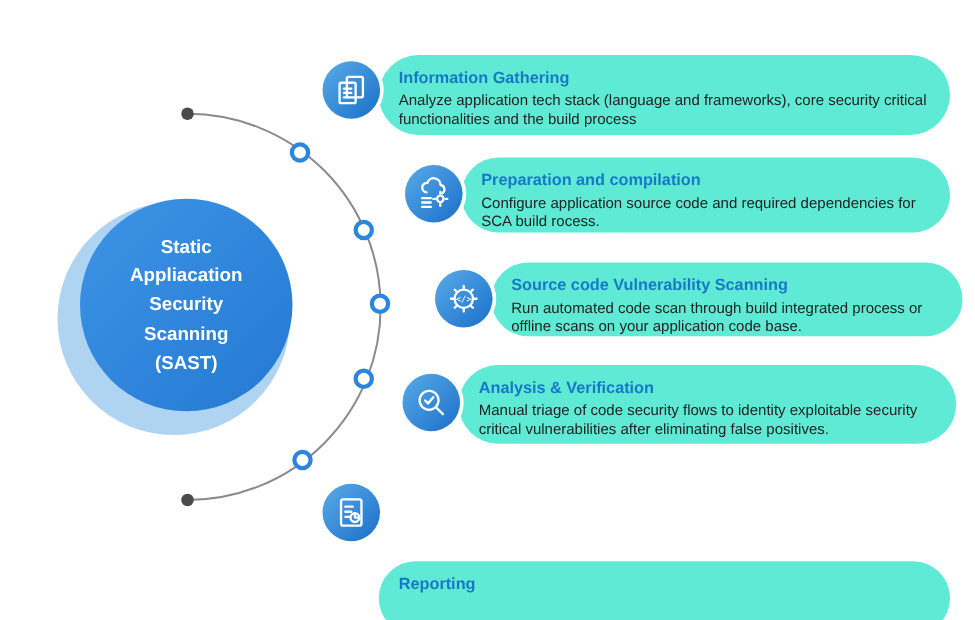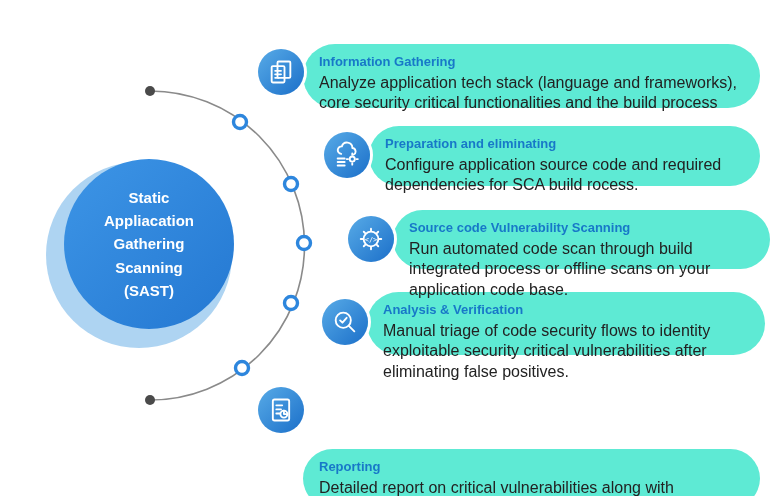--- a/index.html
+++ b/index.html
@@ -24,21 +24,21 @@
   }
   
   .banner{
     position:absolute;background:#5eead4;border-radius:32px;box-sizing:border-box;
     padding:10px 16px 8px 16px;z-index:2;
   }
   .banner .title{
     font-size:13px;font-weight:bold;color:#1778c8;margin:0 0 3px 0;line-height:1.2;
   }
   .banner .desc{
-    font-size:16px;color:#222222;margin:0;line-height:1.3;
+    font-size:12px;color:#222222;margin:0;line-height:1.3;
   }
   .banner1{left:303px;top:44px;width:457px;height:64px;}
   .banner2{left:369px;top:126px;width:391px;height:60px;}
   .banner3{left:393px;top:210px;width:377px;height:59px;}
   .banner4{left:367px;top:292px;width:398px;height:63px;}
   .banner5{left:303px;top:403px;width:457px;height:59px;margin-top:46px;}
   
   .icon-circle{
     position:absolute;width:46px;height:46px;border-radius:50%;
     background:linear-gradient(135deg,#58abe7,#1b6fc9);
@@ -67,48 +67,47 @@
     <circle cx="291" cy="184" r="6.5" fill="#ffffff" stroke="#2d86dd" stroke-width="3.4"></circle>
     <circle cx="304" cy="243" r="6.5" fill="#ffffff" stroke="#2d86dd" stroke-width="3.4"></circle>
     <circle cx="291" cy="303" r="6.5" fill="#ffffff" stroke="#2d86dd" stroke-width="3.4"></circle>
     <circle cx="242" cy="368" r="6.5" fill="#ffffff" stroke="#2d86dd" stroke-width="3.4"></circle>
   </svg>
 
   <div class="halo-circle"></div>
   <div class="main-circle">
     <span>Static</span>
     <span>Appliacation</span>
-    <span>Gathering</span>
+    <span>Security</span>
     <span>Scanning</span>
     <span>(SAST)</span>
   </div>
 
   <div class="banner banner1">
     <p class="title">Information Gathering</p>
     <p class="desc">Analyze application tech stack (language and frameworks), core security critical functionalities and the build process</p>
   </div>
 
   <div class="banner banner2">
-    <p class="title">Preparation and eliminating</p>
+    <p class="title">Preparation and compilation</p>
     <p class="desc">Configure application source code and required dependencies for SCA build rocess.</p>
   </div>
 
   <div class="banner banner4">
     <p class="title">Analysis &amp; Verification</p>
     <p class="desc">Manual triage of code security flows to identity exploitable security critical vulnerabilities after eliminating false positives.</p>
   </div>
 
   <div class="banner banner3">
     <p class="title">Source code Vulnerability Scanning</p>
     <p class="desc">Run automated code scan through build integrated process or offline scans on your application code base.</p>
   </div>
 
   <div class="banner banner5">
     <p class="title">Reporting</p>
-    <p class="desc">Detailed report on critical vulnerabilities along with remediation guidelines.</p>
   </div>
 
   <div class="icon-circle icon1">
     <svg viewBox="0 0 24 24">
       <rect x="9" y="3" width="11" height="14" rx="1"></rect>
       <rect x="4" y="7" width="11" height="14" rx="1"></rect>
       <line x1="7" y1="11" x2="12" y2="11"></line>
       <line x1="7" y1="14" x2="12" y2="14"></line>
       <line x1="7" y1="17" x2="10" y2="17"></line>
     </svg>

